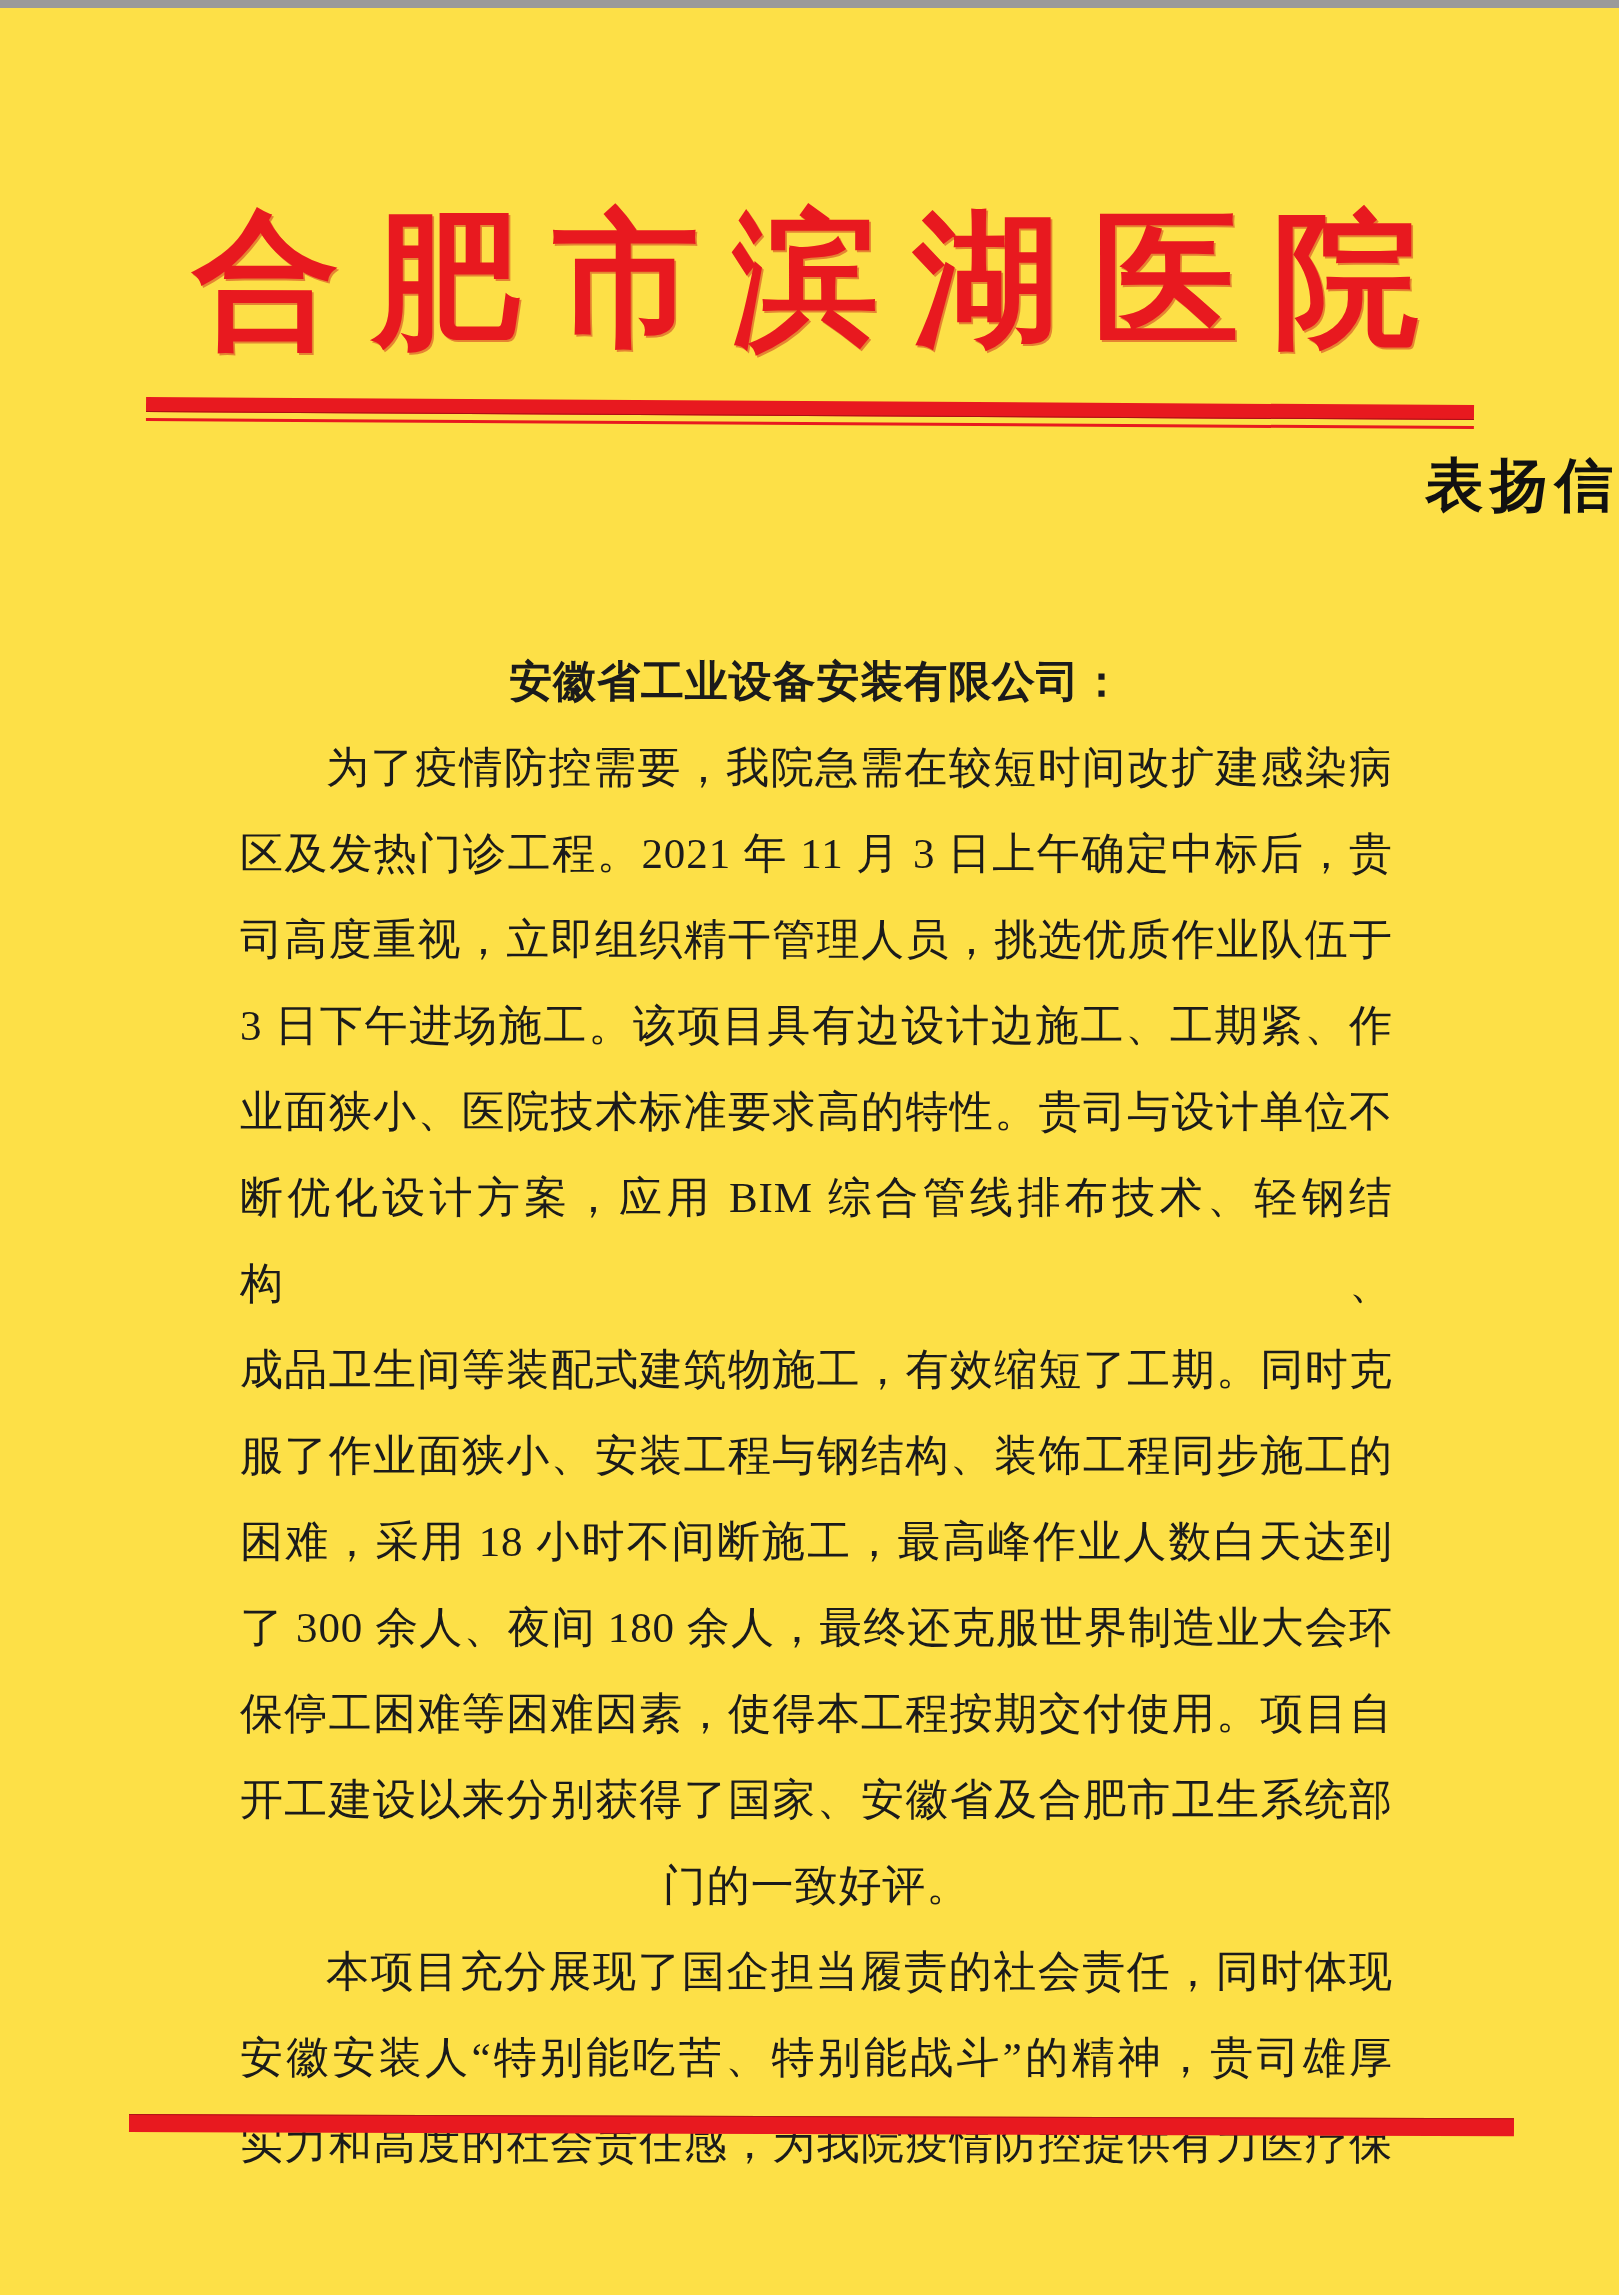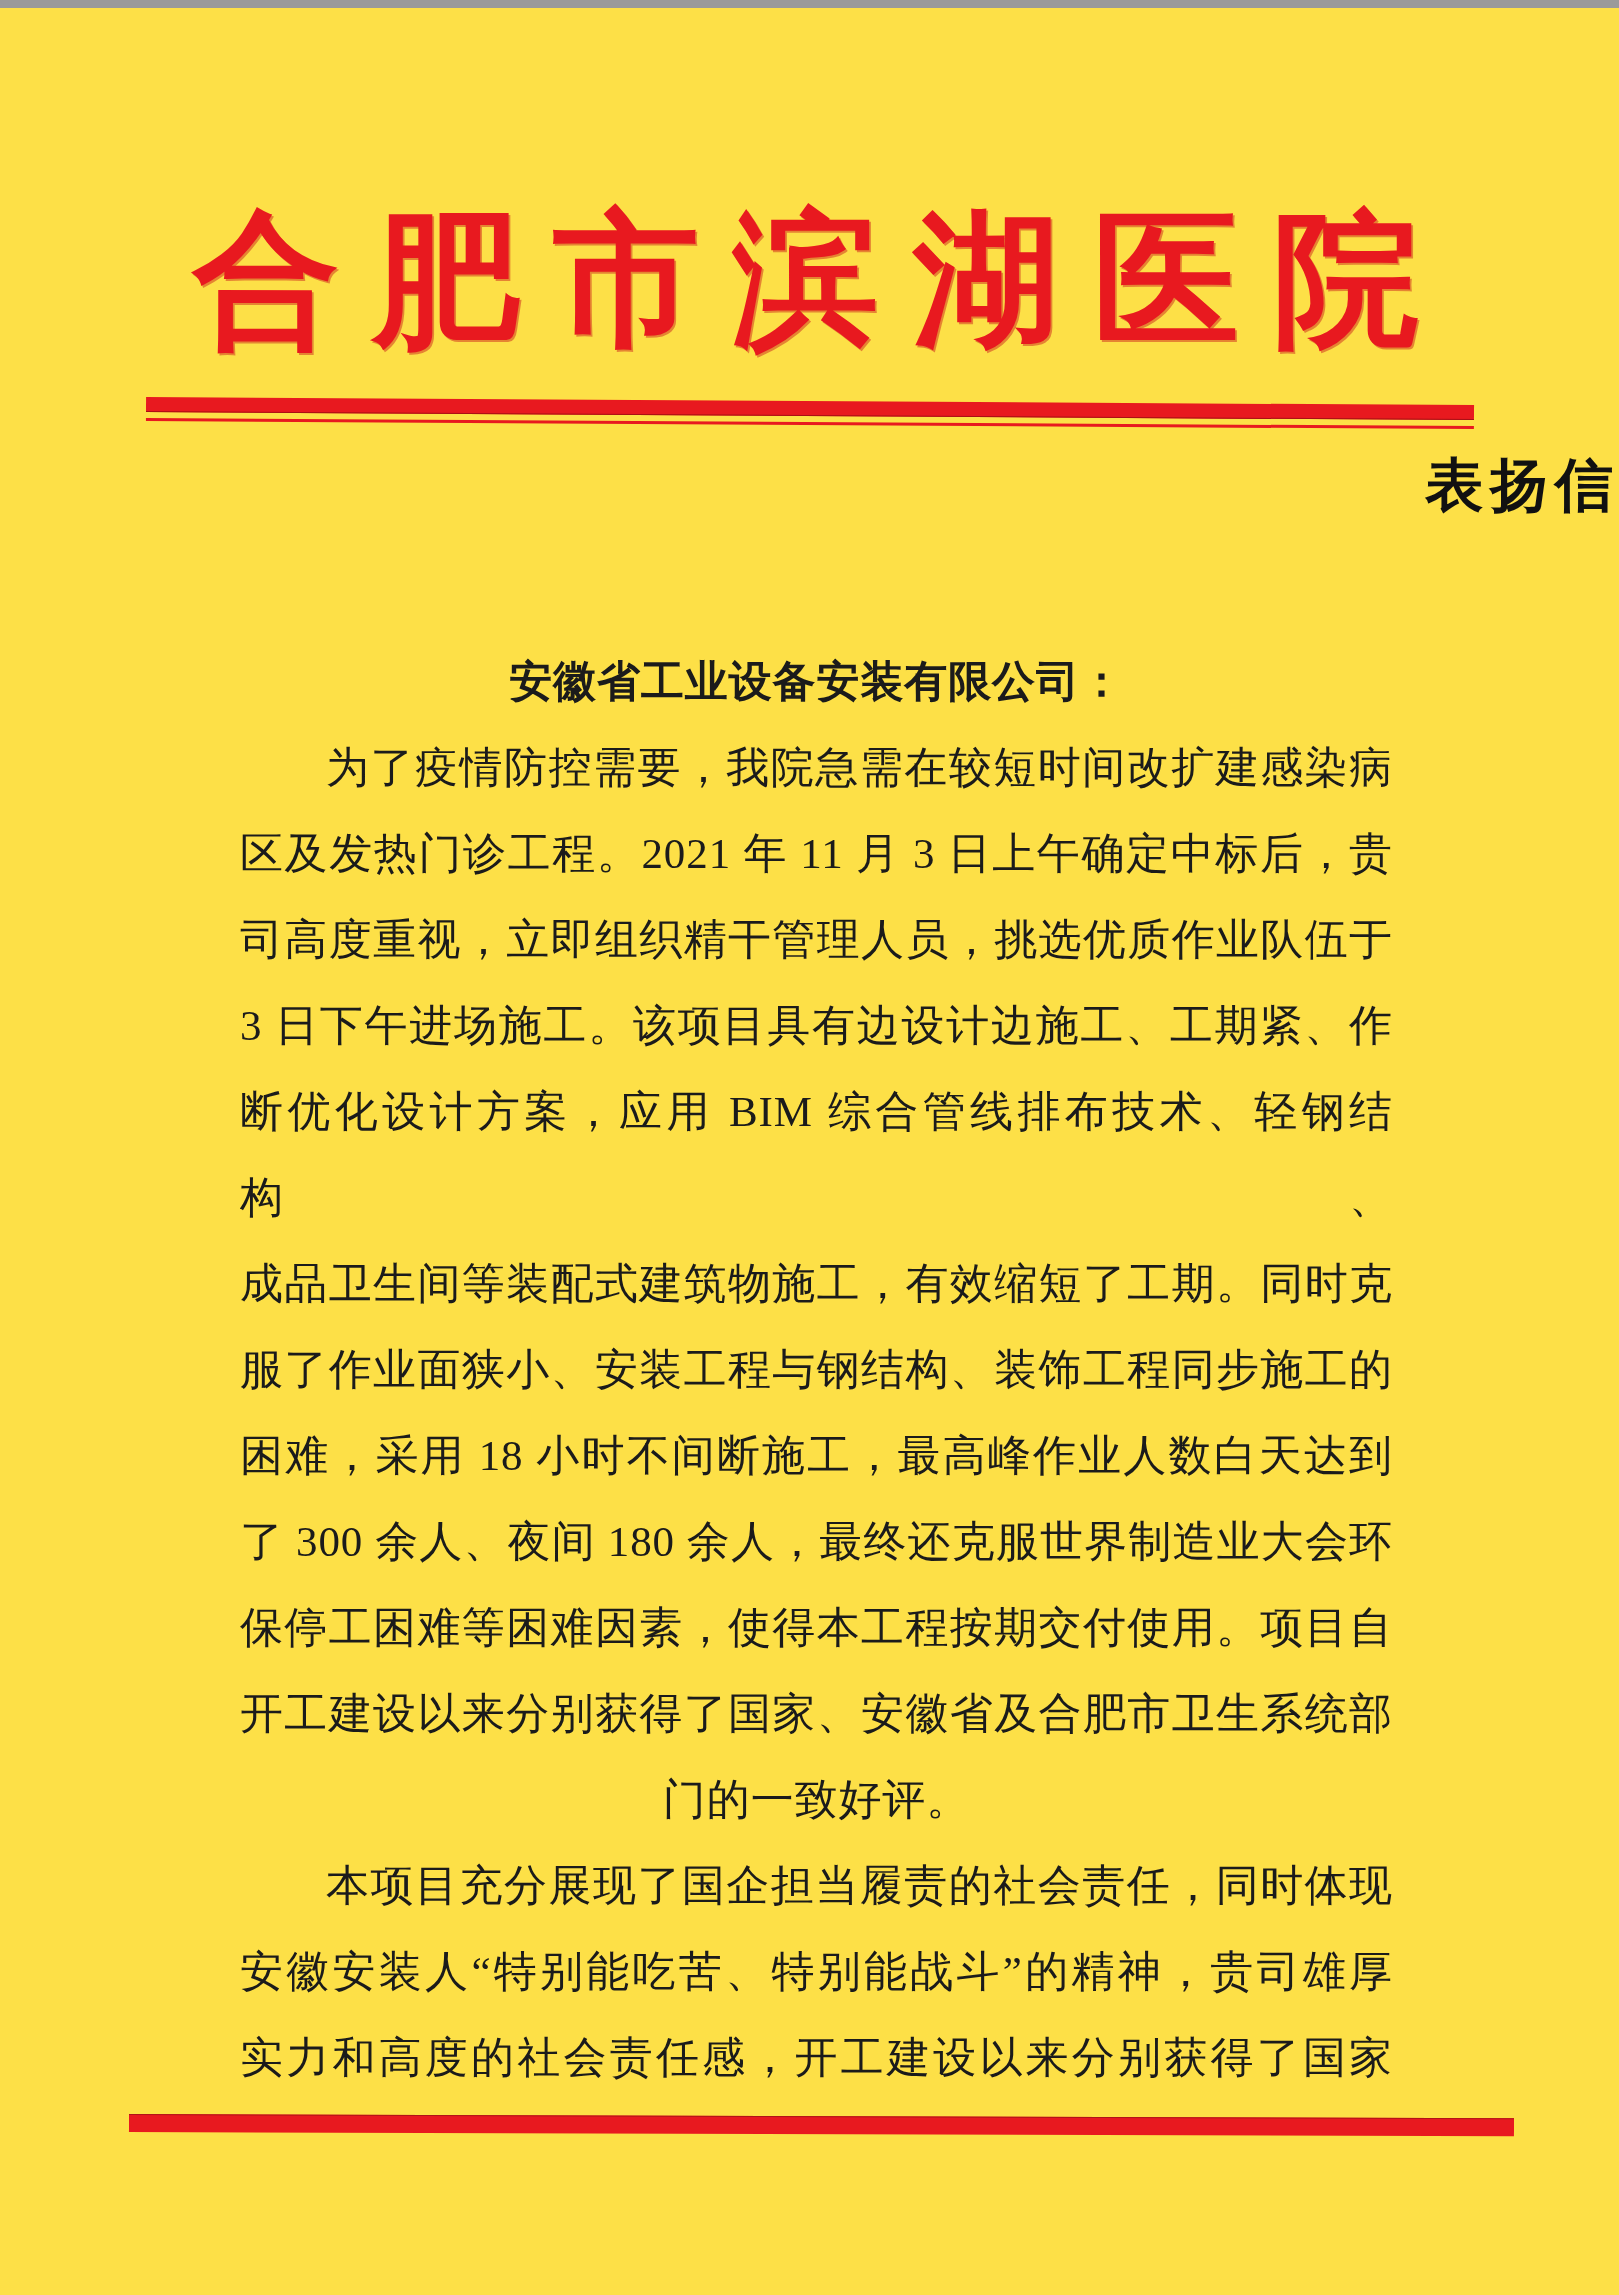--- a/index.html
+++ b/index.html
@@ -113,30 +113,31 @@
 
   <div class="doc-title">表扬信</div>
 
   <div class="body-text">
     <div class="line salutation">安徽省工业设备安装有限公司：</div>
     <div id="paragraphs">
         <div class="line j indent">为了疫情防控需要，我院急需在较短时间改扩建感染病</div>
         <div class="line j">区及发热门诊工程。2021 年 11 月 3 日上午确定中标后，贵</div>
         <div class="line j">司高度重视，立即组织精干管理人员，挑选优质作业队伍于</div>
         <div class="line j">3 日下午进场施工。该项目具有边设计边施工、工期紧、作</div>
+        <div class="line j">业面狭小、医院技术标准要求高的特性。贵司与设计单位不</div>
         <div class="line j">断优化设计方案，应用 BIM 综合管线排布技术、轻钢结构、</div>
         <div class="line j">成品卫生间等装配式建筑物施工，有效缩短了工期。同时克</div>
         <div class="line j">服了作业面狭小、安装工程与钢结构、装饰工程同步施工的</div>
         <div class="line j">困难，采用 18 小时不间断施工，最高峰作业人数白天达到</div>
         <div class="line j">了 300 余人、夜间 180 余人，最终还克服世界制造业大会环</div>
         <div class="line j">保停工困难等困难因素，使得本工程按期交付使用。项目自</div>
         <div class="line j">开工建设以来分别获得了国家、安徽省及合肥市卫生系统部</div>
         <div class="line">门的一致好评。</div>
         <div class="line j indent">本项目充分展现了国企担当履责的社会责任，同时体现</div>
         <div class="line j">安徽安装人“特别能吃苦、特别能战斗”的精神，贵司雄厚</div>
-        <div class="line j">实力和高度的社会责任感，开工建设以来分别获得了国家</div>
+        <div class="line j">实力和高度的社会责任感，为我院疫情防控提供有力医疗保</div>
       </div>
   </div>
 
   <div class="rule-bottom"></div>
 
 </div>
 
 
 </body></html>

